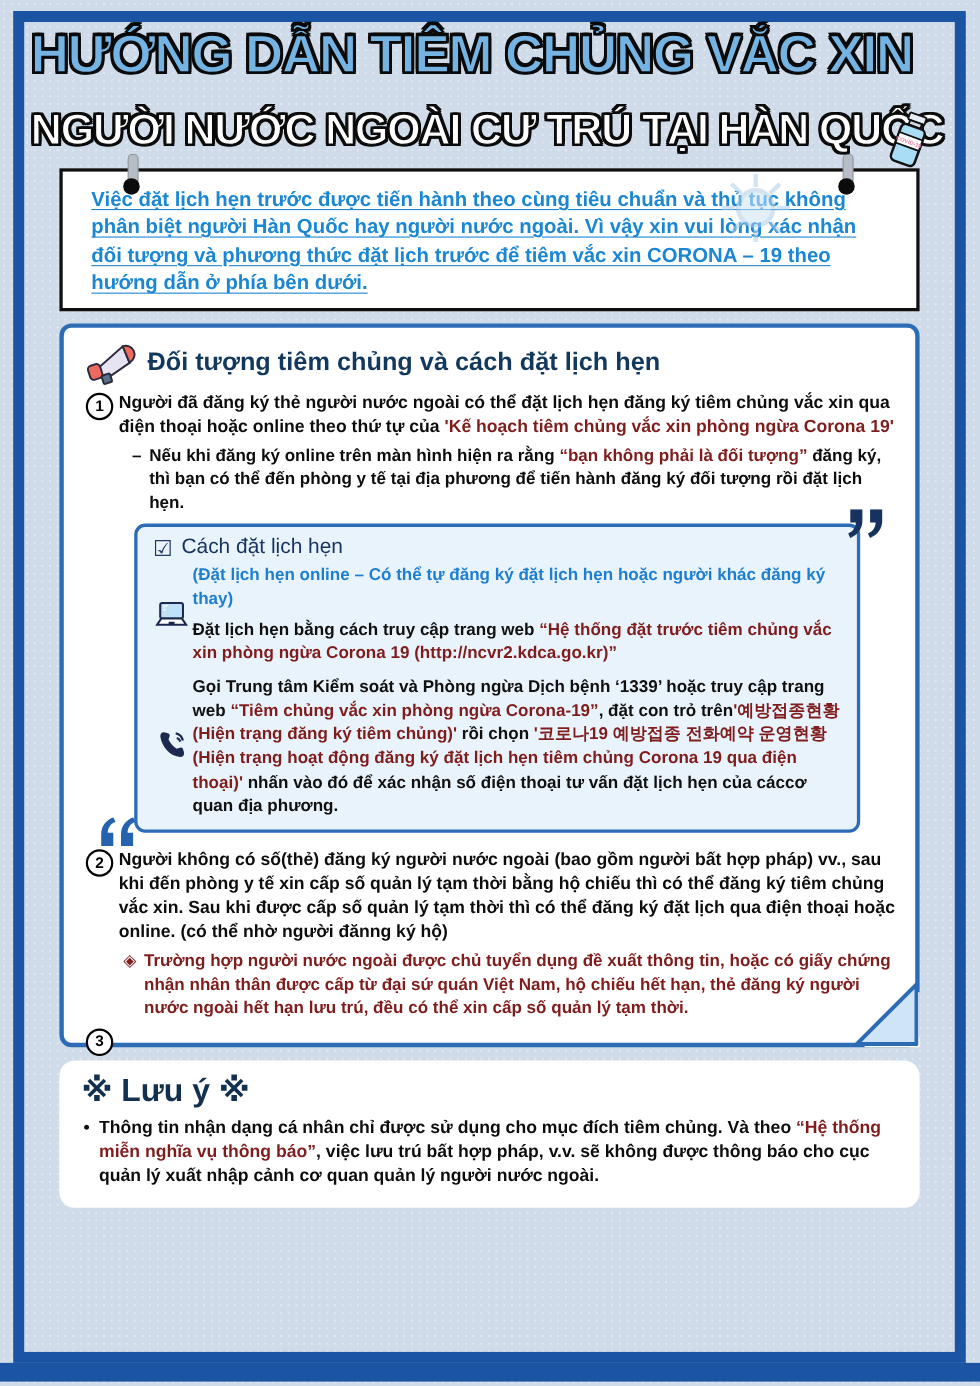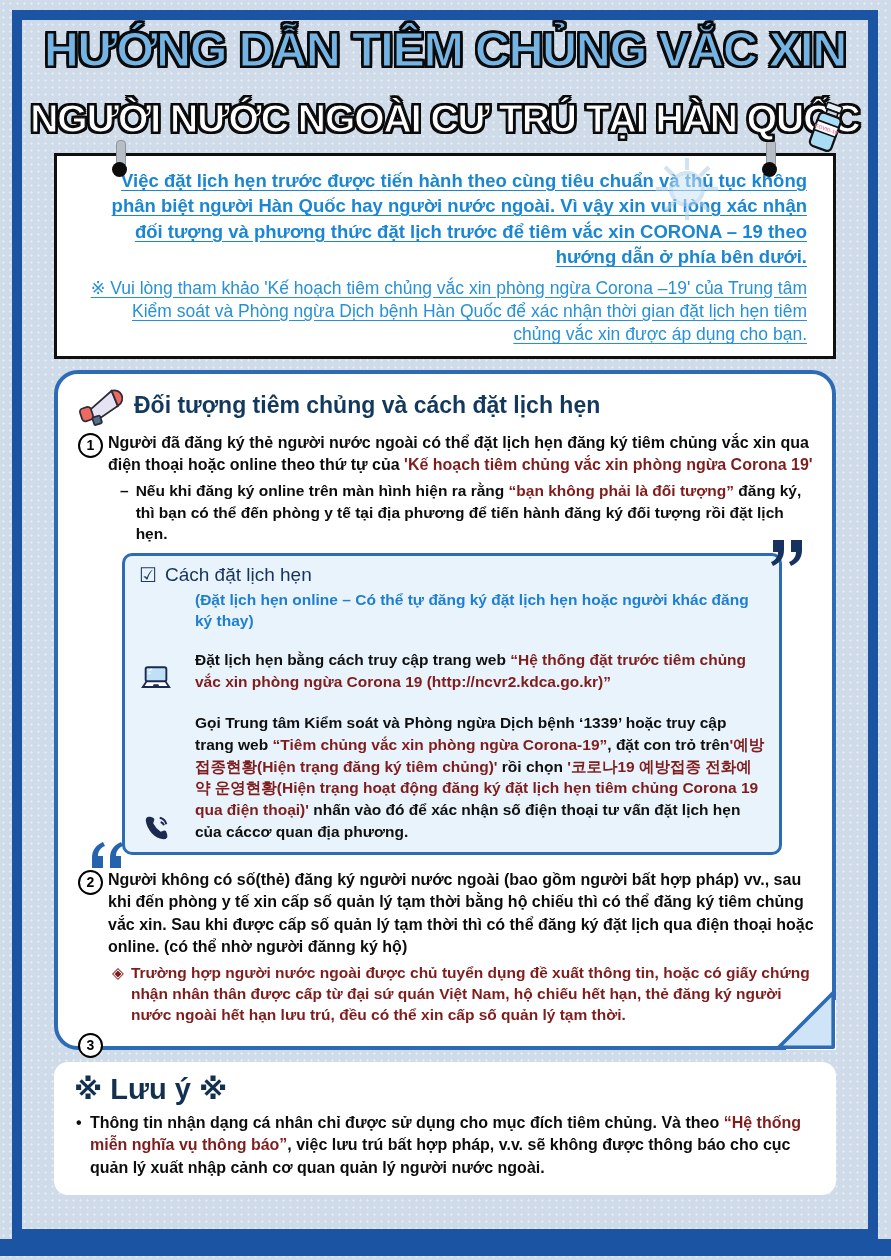--- a/index.html
+++ b/index.html
@@ -11,59 +11,59 @@
     background-size:7px 7px;
   }
   .page-frame{
     position:absolute;top:10px;left:12px;right:13px;bottom:21px;
     border:10px solid #1a54a2;box-sizing:border-box;
     padding:4px 6px;
   }
   .bottom-bar{position:absolute;left:0;right:0;bottom:4px;height:17px;background:#1a54a2;}
 
   
-  .header{position:relative;text-align:center;margin-top:2px;z-index:1;}
+  .header{position:relative;text-align:left;margin-top:2px;z-index:1;}
   .title-line{
     font-weight:700;font-size:48px;line-height:1.02;letter-spacing:-1px;
     color:#74b3e2;-webkit-text-stroke:1.2px #0a0a0a;
     text-shadow:-2px -2px 0 #0a0a0a,2px -2px 0 #0a0a0a,-2px 2px 0 #0a0a0a,2px 2px 0 #0a0a0a,
                  0 -2px 0 #0a0a0a,0 2px 0 #0a0a0a,-2px 0 0 #0a0a0a,2px 0 0 #0a0a0a;
   }
   .subtitle-line{
     margin-top:24px;font-weight:700;font-size:39px;line-height:1.05;letter-spacing:-1px;
     color:#ffffff;-webkit-text-stroke:1.1px #0a0a0a;
     text-shadow:-2px -2px 0 #0a0a0a,2px -2px 0 #0a0a0a,-2px 2px 0 #0a0a0a,2px 2px 0 #0a0a0a,
                  0 -2px 0 #0a0a0a,0 2px 0 #0a0a0a,-2px 0 0 #0a0a0a,2px 0 0 #0a0a0a;
   }
   .vial{position:absolute;right:18px;top:76px;transform:rotate(20deg);z-index:2;}
   .virus-deco{position:absolute;right:140px;top:128px;opacity:.55;z-index:0;}
 
   
   .notice-box{
     position:relative;margin:13px 26px 0;background:#ffffff;border:3px solid #101010;
-    padding:12px 26px 10px;text-align:right;
+    padding:12px 26px 10px;text-align:left;
   }
   .pin{position:absolute;top:-16px;width:10px;height:34px;}
   .pin .stem{position:absolute;left:1px;top:0;width:8px;height:26px;background:#b7bdc4;border-radius:4px;border:1px solid #8d949c;}
   .pin .head{position:absolute;left:-3px;top:22px;width:15px;height:15px;background:#0c0c0c;border-radius:50%;}
   .pin-left{left:58px;}
   .pin-right{right:58px;}
   .notice-main{
     font-size:18.5px;font-weight:700;color:#1b87d3;line-height:1.38;
     text-decoration:underline;text-underline-offset:3px;
   }
   .notice-ref{
     margin-top:7px;font-size:17.5px;font-weight:400;color:#2791d6;line-height:1.32;
     text-decoration:underline;text-underline-offset:3px;
   }
 
   
   .main-box{
     position:relative;margin:11px 26px 0;background:#ffffff;
-    border:4px solid #2d6cb5;border-radius:24px;
+    border:4px solid #2d6cb5;border-radius:11px;
     padding:10px 16px 14px;
   }
   .section-header{display:flex;align-items:center;gap:10px;margin:0 0 6px 4px;}
   .section-title{font-size:23px;font-weight:700;color:#12395d;}
   .item{position:relative;padding-left:34px;margin:5px 0 4px;font-size:16px;font-weight:700;color:#0d0d0d;line-height:1.38;}
   .num-circle{
     position:absolute;left:4px;top:1px;width:21px;height:21px;border:2px solid #000;border-radius:50%;
     display:flex;align-items:center;justify-content:center;font-size:14px;font-weight:700;color:#000;background:#fff;
   }
   .blue{color:#7f1d1d;}
@@ -73,25 +73,25 @@
   
   .howto-box{
     position:relative;margin:8px 34px 14px 48px;background:#e9f3fc;
     border:3px solid #2d6cb5;border-radius:10px;padding:8px 14px 10px;
   }
   .quote-top{position:absolute;top:-16px;right:-26px;}
   .quote-bottom{position:absolute;bottom:-20px;left:-36px;}
   .howto-title-row{display:flex;align-items:center;gap:8px;margin-bottom:2px;}
   .checkbox-glyph{font-size:20px;color:#233a66;line-height:1;font-family:"DejaVu Sans",sans-serif;}
   .howto-title{font-size:19px;font-weight:400;color:#16335f;}
-  .howto-row{display:flex;gap:22px;align-items:flex-end;margin-top:3px;}
+  .howto-row{display:flex;gap:2px;align-items:center;margin-top:3px;}
   .howto-icon{flex:0 0 34px;display:flex;justify-content:center;margin-top:2px;}
   .howto-text{flex:1;font-size:15.5px;line-height:1.4;}
   .howto-head{color:#1e7fd0;font-weight:700;}
-  .howto-body{color:#101010;font-weight:700;margin-top:17px;}
+  .howto-body{color:#101010;font-weight:700;margin-top:6px;}
 
   
   .fold-mask{position:absolute;right:-4px;bottom:-4px;width:50px;height:50px;background:#ffffff;}
   .fold-corner{position:absolute;right:-3px;bottom:-3px;line-height:0;}
 
   
   .caution-box{margin:12px 26px 0;background:#ffffff;border-radius:14px;padding:8px 20px 12px;}
   .caution-title{font-size:29px;font-weight:800;color:#13314f;margin:2px 0 6px;}
   .caution-item{position:relative;padding-left:16px;font-size:16px;font-weight:700;color:#0d0d0d;line-height:1.4;margin:4px 0;}
   .caution-item::before{content:"•";position:absolute;left:2px;top:0;font-size:16px;color:#0d0d0d;}
@@ -129,21 +129,20 @@
   <div class="notice-box">
     <div class="pin pin-left">
         <div class="stem"></div>
         <div class="head"></div>
       </div>
     <div class="pin pin-right">
         <div class="stem"></div>
         <div class="head"></div>
       </div>
     <div class="notice-main">Việc đặt lịch hẹn trước được tiến hành theo cùng tiêu chuẩn và thủ tục không phân biệt người Hàn Quốc hay người nước ngoài. Vì vậy xin vui lòng xác nhận đối tượng và phương thức đặt lịch trước để tiêm vắc xin CORONA – 19 theo hướng dẫn ở phía bên dưới.</div>
-    <div class="notice-ref">※ Vui lòng tham khảo 'Kế hoạch tiêm chủng vắc xin phòng ngừa Corona –19' của Trung tâm Kiểm soát và Phòng ngừa Dịch bệnh Hàn Quốc để xác nhận thời gian đặt lịch hẹn tiêm chủng vắc xin được áp dụng cho bạn.</div>
   </div>
 
   <div class="main-box">
 
     <div class="section-header">
       <svg width="46" height="42" viewBox="0 0 52 46">
         <polygon points="12,30 38,7 45,24 19,42" fill="#e6e3f2" stroke="#2b2b3d" stroke-width="2"></polygon>
         <path d="M38,7 a9,9 0 0 1 8,16 l-1,1 z" fill="#ef6a5e" stroke="#2b2b3d" stroke-width="2"></path>
         <rect x="3" y="26" width="13" height="15" rx="4" fill="#ef6a5e" stroke="#2b2b3d" stroke-width="2" transform="rotate(-18 9 33)"></rect>
         <rect x="17" y="36" width="9" height="9" rx="1.5" fill="#55708a" stroke="#2b2b3d" stroke-width="2" transform="rotate(-18 21 40)"></rect>

